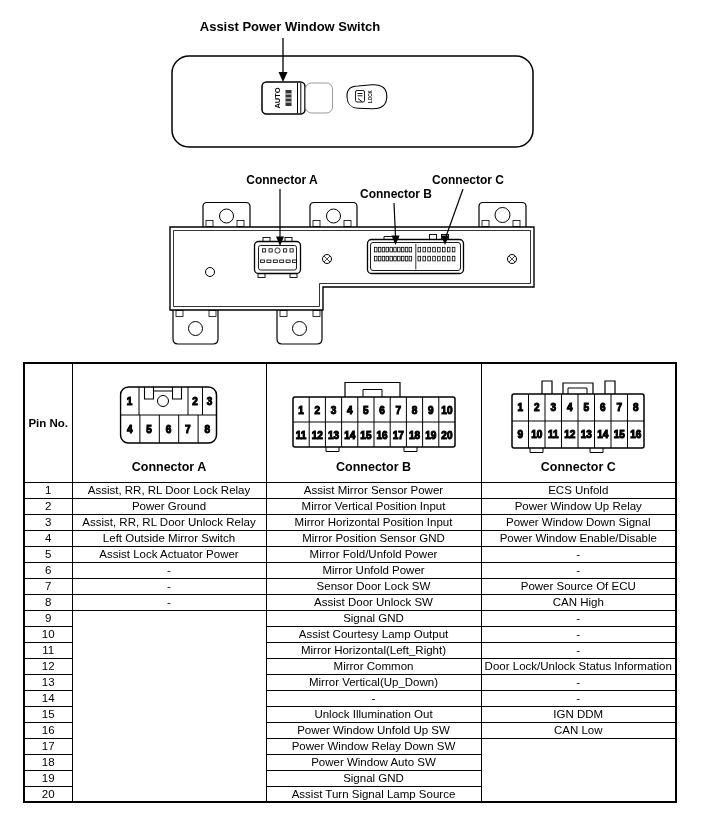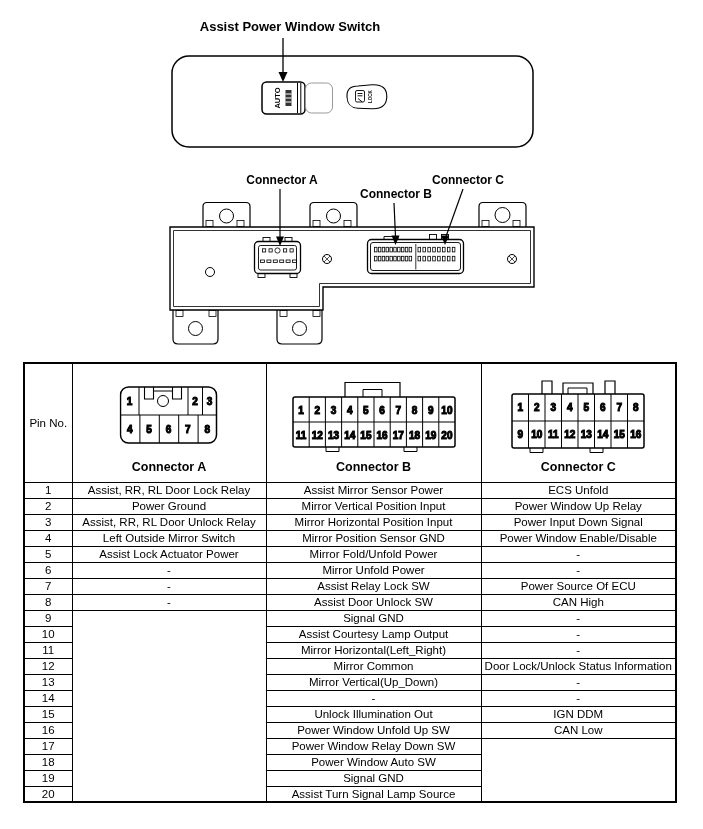--- a/index.html
+++ b/index.html
@@ -14,21 +14,21 @@
     position:absolute;left:23px;top:362px;border-collapse:collapse;table-layout:fixed;
     border:2px solid #000;background:#fff;
   }
   table[data-name="pin-table"] td{
     border:1px solid #000;text-align:center;vertical-align:middle;
     font-size:11.5px;padding:0;overflow:hidden;white-space:nowrap;
   }
   tr[data-name="table-header-row"]{height:119px;}
   tr[data-name="table-header-row"] td{position:relative;}
   tr.data{height:16px;}
-  td[data-name="pin-header-cell"]{font-weight:normal;font-size:12.5px;}
+  td[data-name="pin-header-cell"]{font-weight:bold;font-size:12.5px;}
   .conn-label{position:absolute;bottom:8px;left:0;width:100%;text-align:center;
     font-weight:bold;font-size:12.5px;}
   .hdr-svg{position:absolute;left:50%;transform:translateX(-50%);}
 </style>
 </head>
 <body>
 
 <div data-name="manual-page">
 
   <svg data-name="switch-panel-diagram" width="703" height="160" viewBox="0 0 703 160" style="top:0">
@@ -313,21 +313,21 @@
         <tr class="data" data-name="table-row">
           <td data-name="pin-number-cell">2</td>
           <td data-name="connector-a-cell">Power Ground</td>
           <td data-name="connector-b-cell">Mirror Vertical Position Input</td>
           <td data-name="connector-c-cell">Power Window Up Relay</td>
         </tr>
         <tr class="data" data-name="table-row">
           <td data-name="pin-number-cell">3</td>
           <td data-name="connector-a-cell">Assist, RR, RL Door Unlock Relay</td>
           <td data-name="connector-b-cell">Mirror Horizontal Position Input</td>
-          <td data-name="connector-c-cell">Power Input Down Signal</td>
+          <td data-name="connector-c-cell">Power Window Down Signal</td>
         </tr>
         <tr class="data" data-name="table-row">
           <td data-name="pin-number-cell">4</td>
           <td data-name="connector-a-cell">Left Outside Mirror Switch</td>
           <td data-name="connector-b-cell">Mirror Position Sensor GND</td>
           <td data-name="connector-c-cell">Power Window Enable/Disable</td>
         </tr>
         <tr class="data" data-name="table-row">
           <td data-name="pin-number-cell">5</td>
           <td data-name="connector-a-cell">Assist Lock Actuator Power</td>
@@ -336,21 +336,21 @@
         </tr>
         <tr class="data" data-name="table-row">
           <td data-name="pin-number-cell">6</td>
           <td data-name="connector-a-cell">-</td>
           <td data-name="connector-b-cell">Mirror Unfold Power</td>
           <td data-name="connector-c-cell">-</td>
         </tr>
         <tr class="data" data-name="table-row">
           <td data-name="pin-number-cell">7</td>
           <td data-name="connector-a-cell">-</td>
-          <td data-name="connector-b-cell">Assist Relay Lock SW</td>
+          <td data-name="connector-b-cell">Sensor Door Lock SW</td>
           <td data-name="connector-c-cell">Power Source Of ECU</td>
         </tr>
         <tr class="data" data-name="table-row">
           <td data-name="pin-number-cell">8</td>
           <td data-name="connector-a-cell">-</td>
           <td data-name="connector-b-cell">Assist Door Unlock SW</td>
           <td data-name="connector-c-cell">CAN High</td>
         </tr>
         <tr class="data" data-name="table-row">
           <td data-name="pin-number-cell">9</td>

